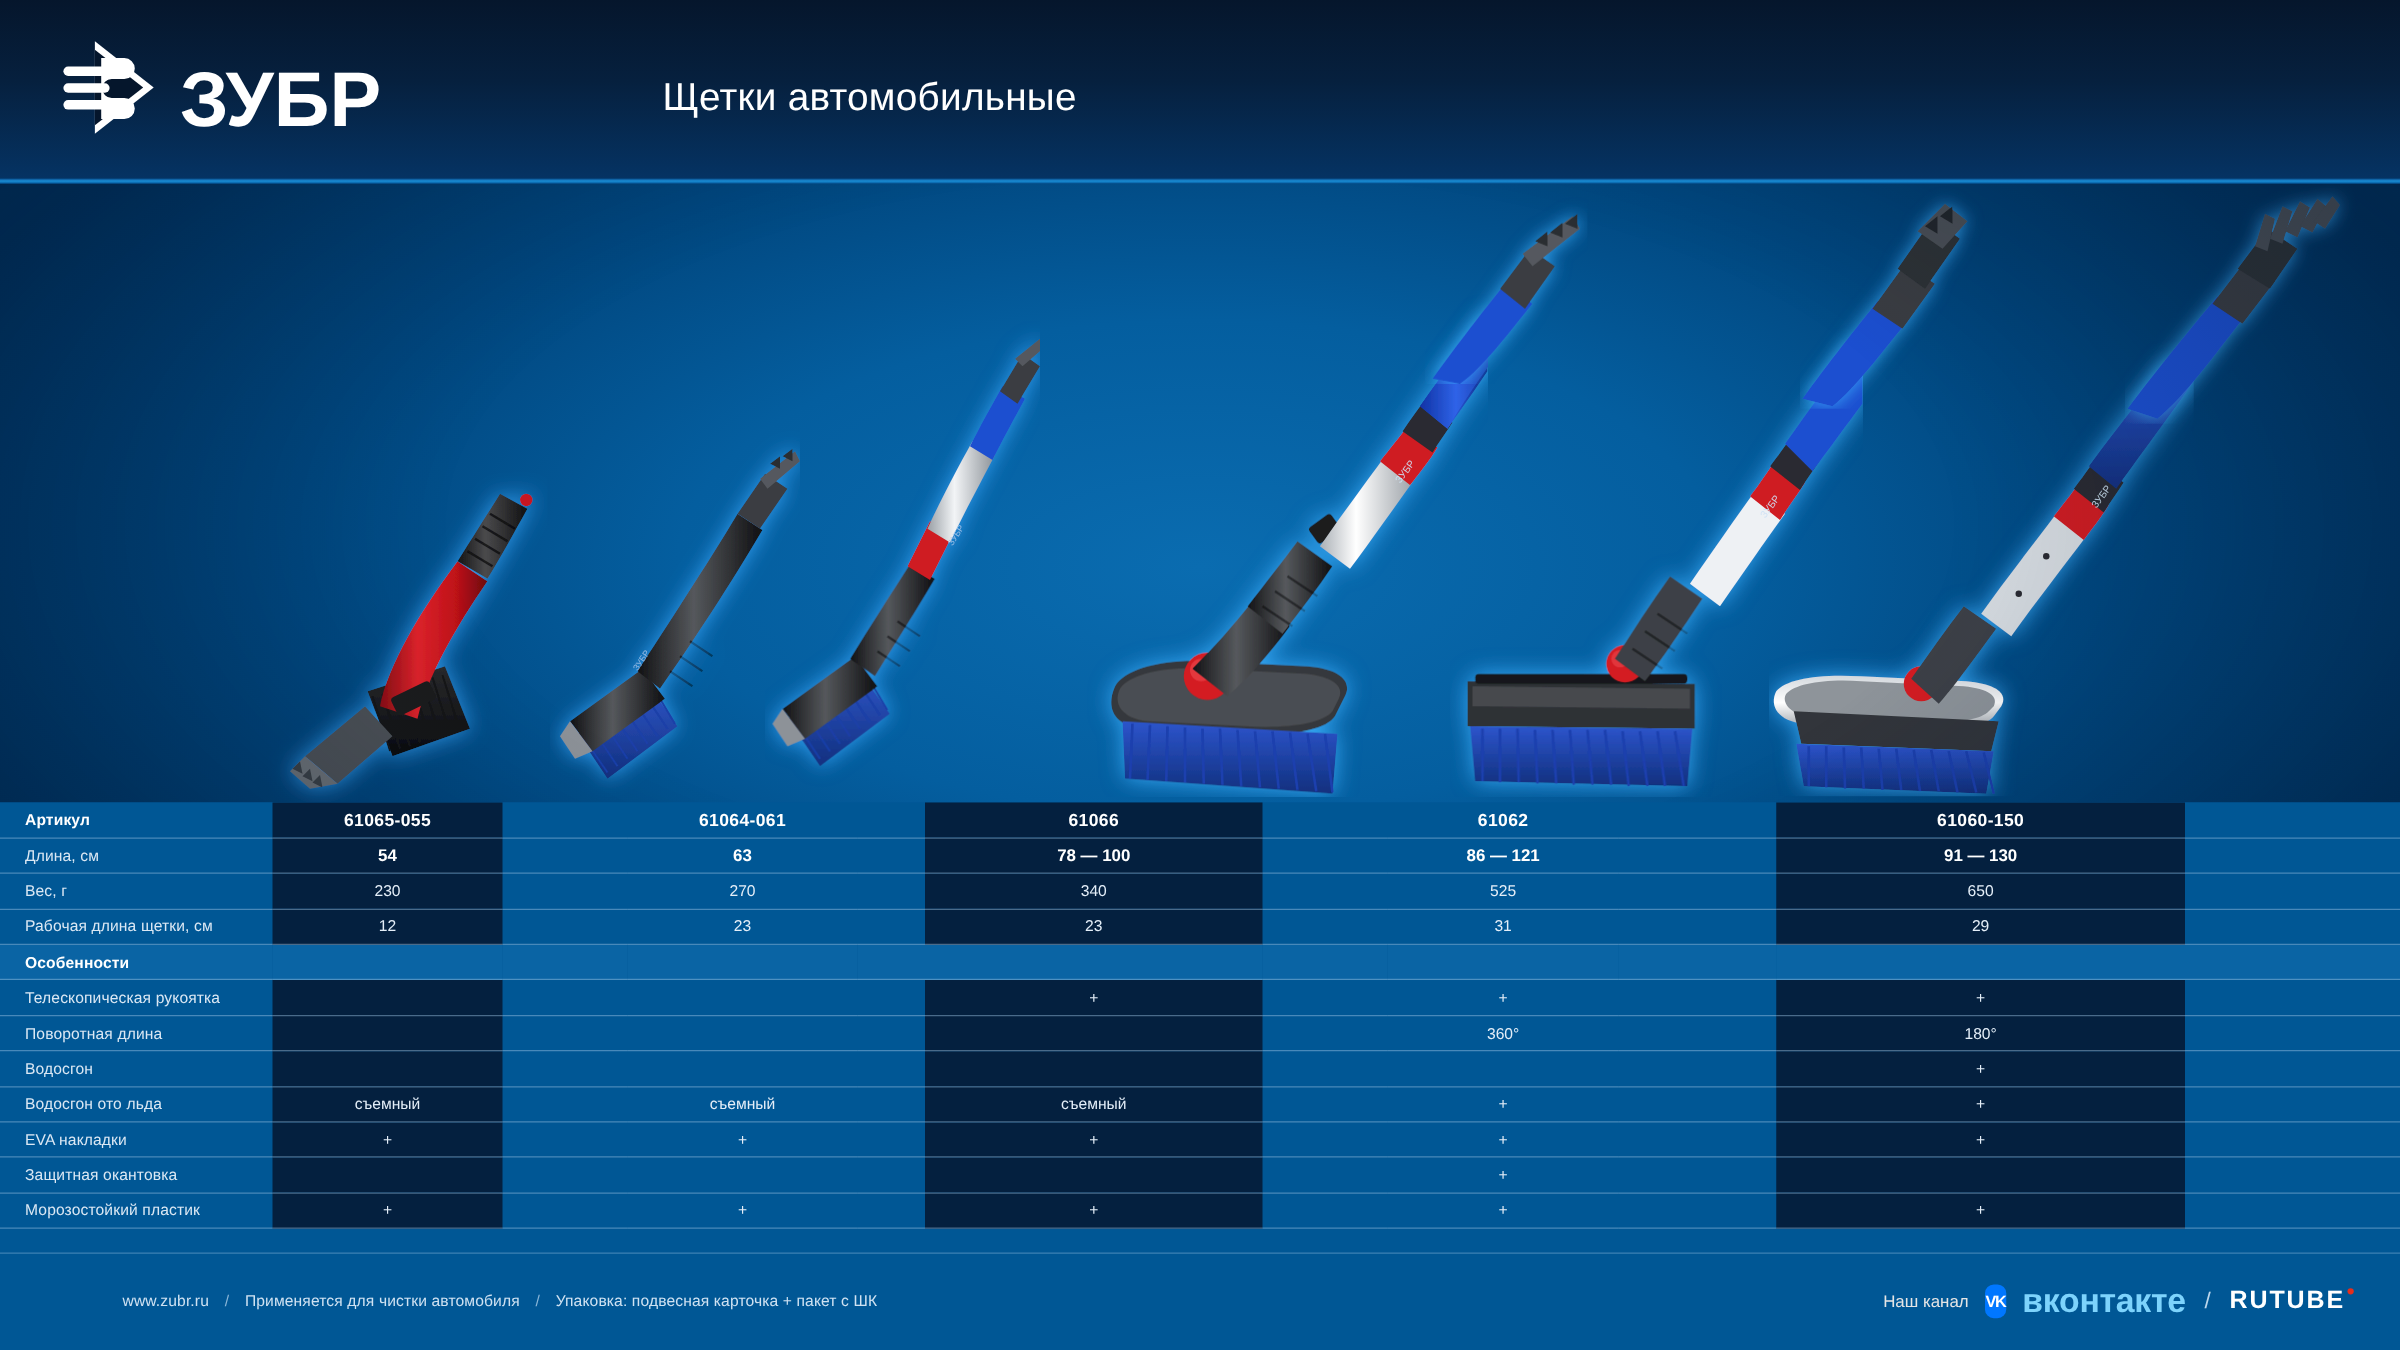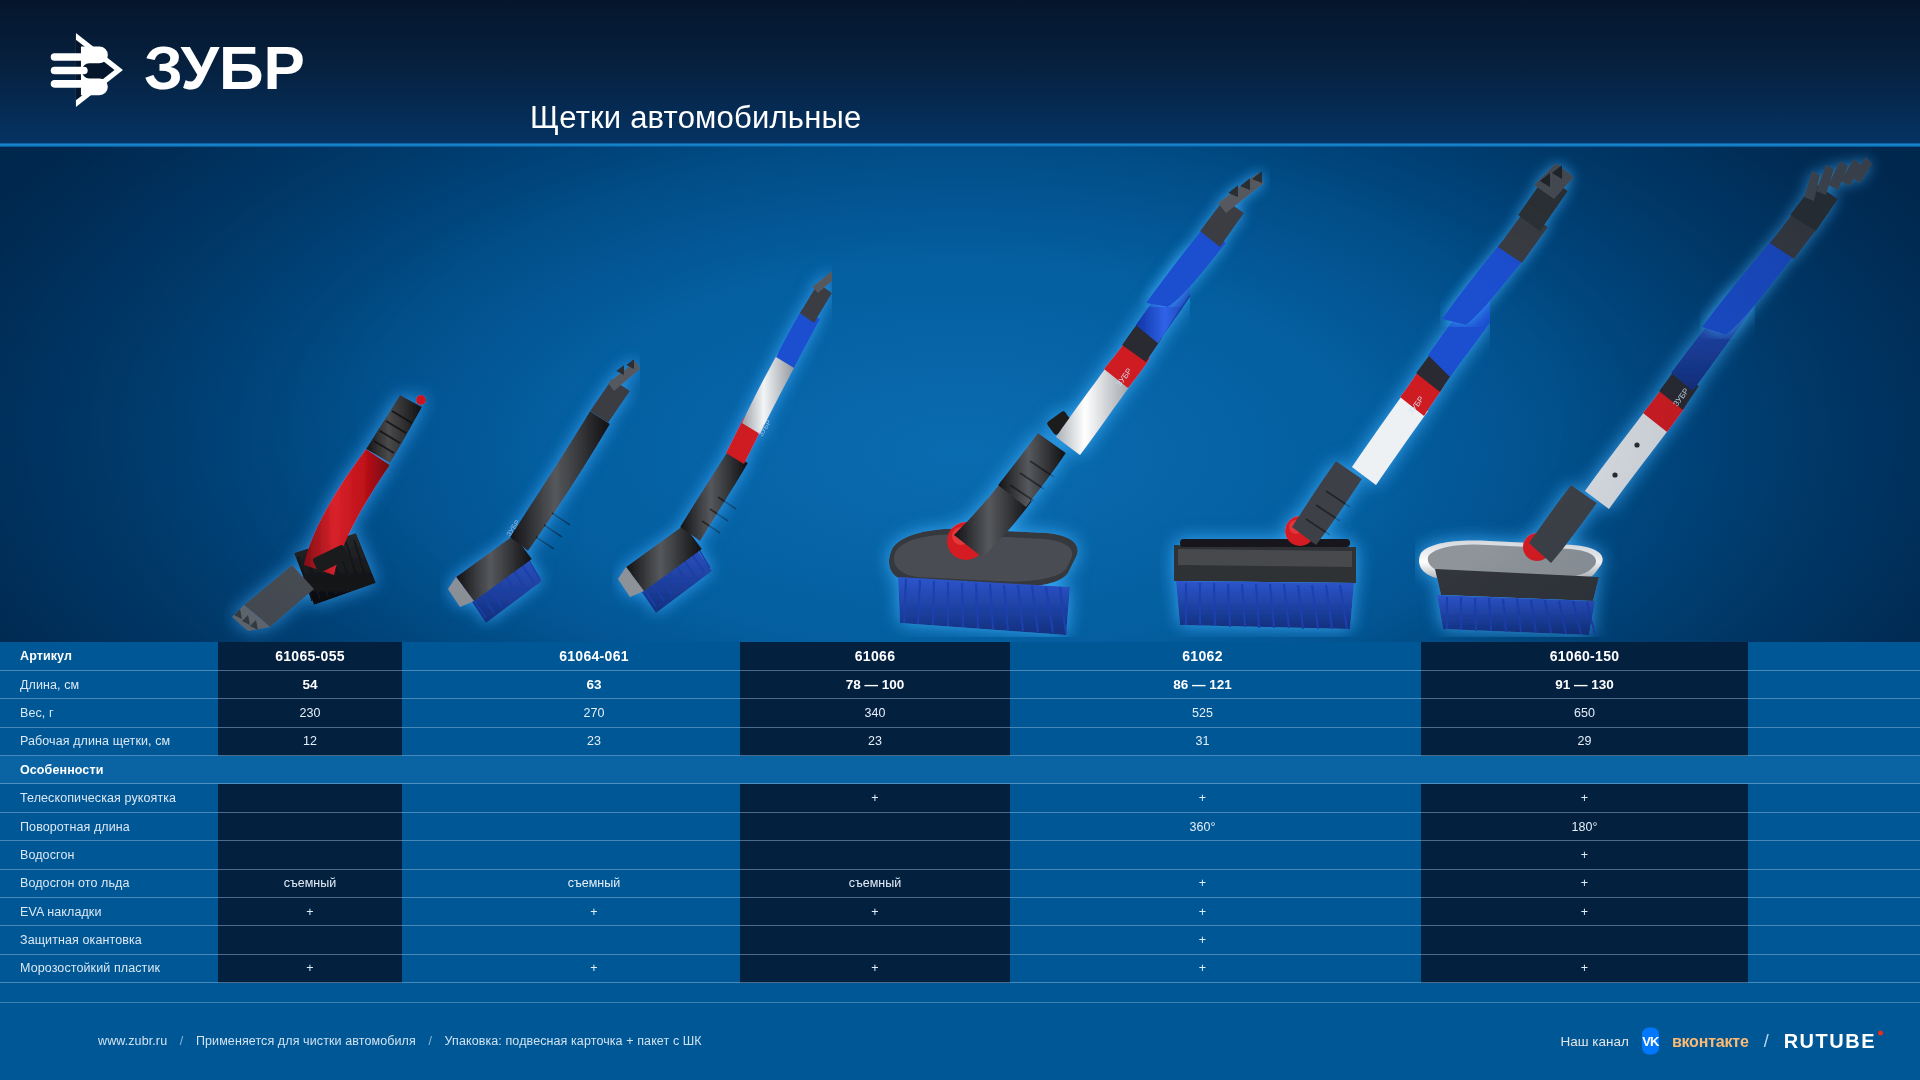--- a/index.html
+++ b/index.html
@@ -14,28 +14,27 @@
   
   #header{
     position:absolute; left:0; top:0; width:1920px; height:143px;
     background:linear-gradient(180deg,#05162c 0%,#06203e 45%,#053363 100%);
     overflow:hidden;
   }
   #header-divider{
     position:absolute; left:0; top:143px; width:1920px; height:4px;
     background:linear-gradient(180deg,#0a4f8f 0%,#1a8ed6 45%,#0d6fb4 75%,#074a86 100%);
   }
-  #logo-wrap{ position:absolute; left:44px; top:28px; display:flex; align-items:center; gap:16px; }
+  #logo-wrap{ position:absolute; left:44px; top:28px; display:flex; align-items:flex-end; gap:16px; }
   #logo-mark{ width:84px; height:84px; }
   #logo-word{ height:60px; }
   #page-title{
     position:absolute; left:530px; top:78px;
     font-size:31px; font-weight:400; letter-spacing:.2px; color:#ffffff;
     transform:translateY(-50%);
-    margin-top:40px;
   }
 
   
   #stage{
     position:absolute; left:0; top:147px; width:1920px; height:495px;
     background:
       radial-gradient(ellipse 1100px 520px at 50% 62%, #0a6cb0 0%, #045e9f 38%, #01477f 66%, #01305c 100%);
     overflow:hidden;
   }
   #stage-vignette{
@@ -86,21 +85,21 @@
   #footer-right{
     position:absolute; right:44px; top:50%; transform:translateY(-50%);
     display:flex; align-items:center; gap:13px; white-space:nowrap;
   }
   #our-channel{ font-size:13.5px; color:#e5e5e5; }
   .vk-badge{
     width:17px;height:27px;border-radius:7px;background:#0077FF;
     display:flex;align-items:center;justify-content:center;
     font-size:13px;font-weight:700;color:#fff;letter-spacing:-1px;
   }
-  #vk-text{ font-size:16px; font-weight:700; color:#fdba74; letter-spacing:-.2px; }
+  #vk-text{ font-size:27px; font-weight:700; color:#7dd3fc; letter-spacing:-.2px; }
   .slash{ font-size:18px; color:#bcd7ec; font-weight:400; padding:0 2px;}
   #rutube-text{
     font-size:20px;font-weight:700;color:#fff;letter-spacing:1.5px;position:relative;
   }
   #rutube-dot{
     position:absolute;right:-7px;top:1px;width:5px;height:5px;border-radius:50%;background:#E52E1C;
   }
 </style>
 </head>
 <body>

